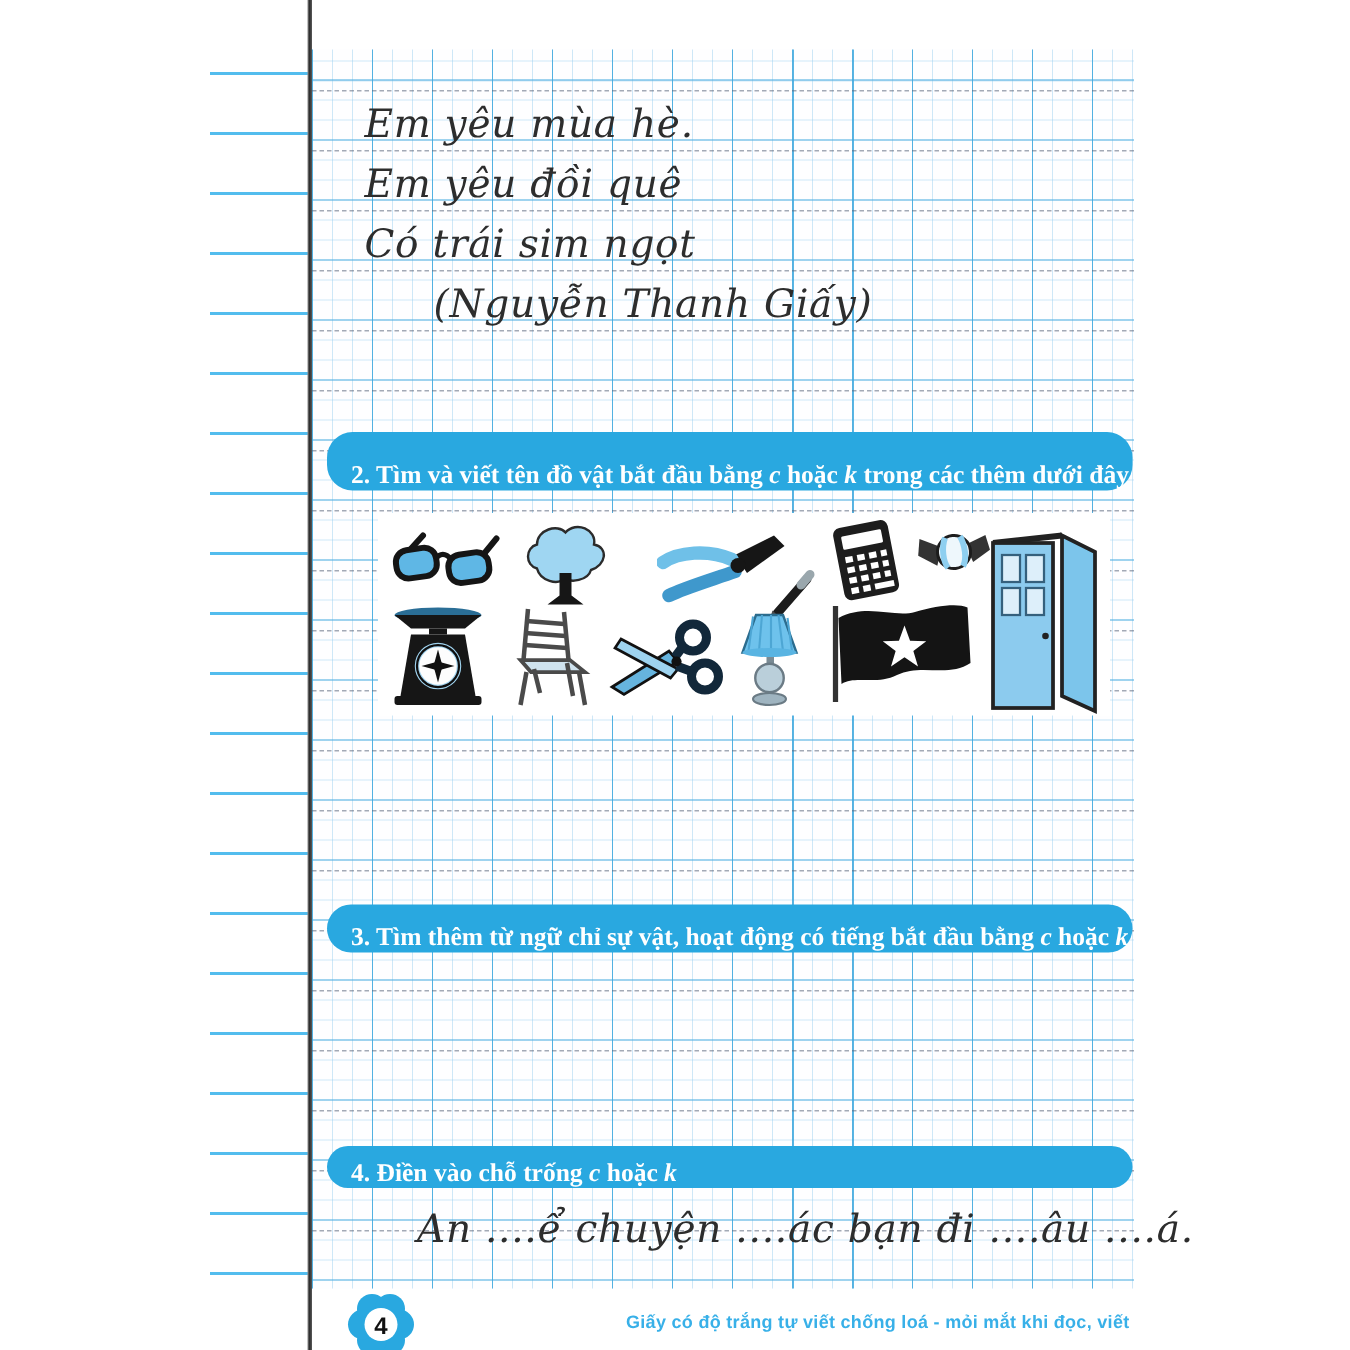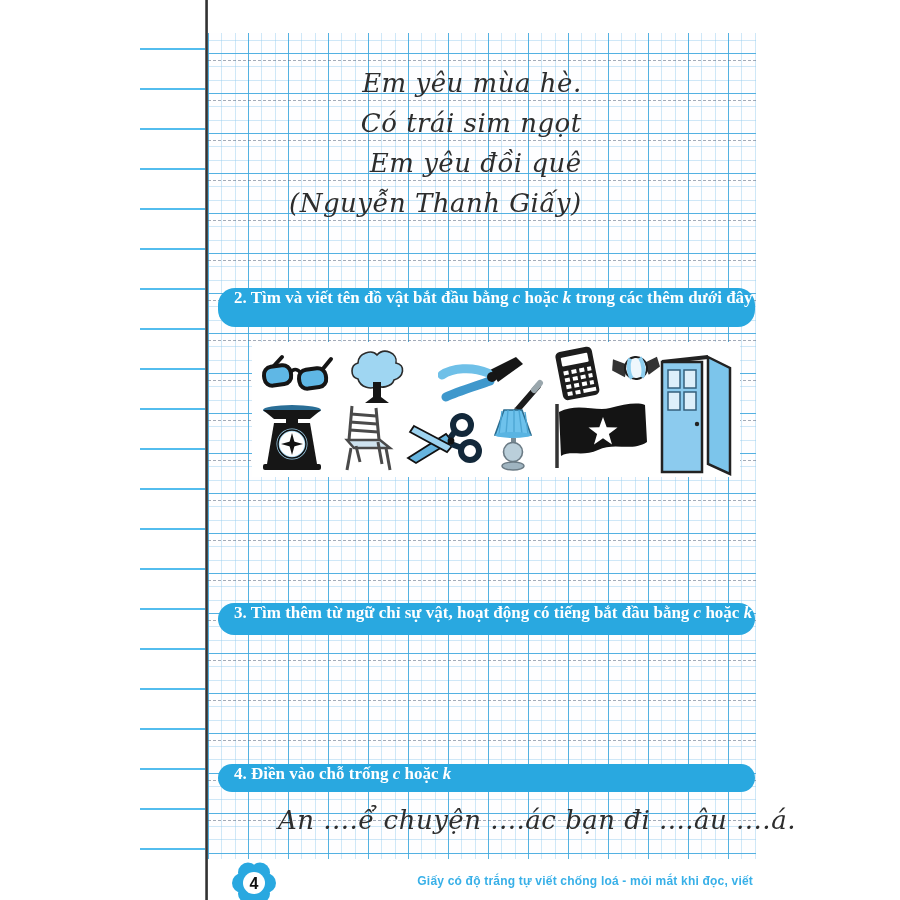--- a/index.html
+++ b/index.html
@@ -14,28 +14,28 @@
   .page{position:absolute;left:208px;top:33px;width:548px;height:826px;background-color:#fefeff;
     background-image:
       repeating-linear-gradient(to right, rgba(62,168,222,.85) 0 1px, transparent 1px 40px),
       repeating-linear-gradient(to bottom, rgba(62,168,222,.85) 0 1px, transparent 1px 40px),
       repeating-linear-gradient(to right, rgba(148,204,238,.45) 0 1px, transparent 1px 13.33px),
       repeating-linear-gradient(to bottom, rgba(148,204,238,.45) 0 1px, transparent 1px 13.33px);
     background-position:0 0, 0 20px, 0 0, 0 20px;}
   .dash{position:absolute;left:0;width:548px;height:0;border-top:1px dashed rgba(88,100,122,.55);z-index:1;}
   .banner{position:absolute;left:10px;width:537px;background:#29a8e0;color:#fff;
           font-family:"Liberation Serif",serif;font-weight:bold;font-size:17px;
-          display:flex;align-items:flex-start;padding-left:16px;box-sizing:border-box;z-index:5;border-radius:17px;}
+          display:flex;align-items:flex-end;padding-left:16px;box-sizing:border-box;z-index:5;border-radius:17px;}
   .banner span{white-space:pre;}
   .it{font-style:italic;}
   .whitebox{position:absolute;left:44px;top:309px;width:488px;height:135px;background:#ffffff;z-index:4;}
   .art{position:absolute;}
   .poem{position:absolute;left:35px;top:30px;z-index:4;color:#2d2d2d;
         font-family:"DejaVu Serif",serif;font-style:italic;font-size:26px;letter-spacing:.5px;}
-  .poem-line{height:40px;line-height:40px;text-align:right;}
+  .poem-line{height:40px;line-height:40px;}
   .indent{padding-left:46px;}
   .fill{position:absolute;left:70px;top:772px;z-index:4;color:#2d2d2d;white-space:pre;
         font-family:"DejaVu Serif",serif;font-style:italic;font-size:26px;letter-spacing:.5px;}
   .flower{position:absolute;left:231px;top:860px;width:46px;height:46px;}
   .note{position:absolute;right:147px;top:874px;font-weight:bold;font-size:12px;color:#38b0e8;
         letter-spacing:.2px;font-family:"Liberation Sans",sans-serif;}
 </style>
 </head>
 <body>
 
@@ -61,22 +61,22 @@
       <div class="dash" style="top:547px"></div>
     <div class="dash" style="top:587px"></div>
       <div class="dash" style="top:627px"></div>
     <div class="dash" style="top:667px"></div>
       <div class="dash" style="top:707px"></div>
     <div class="dash" style="top:747px"></div>
       <div class="dash" style="top:787px"></div>
 
     <div class="poem">
       <div class="poem-line">Em yêu mùa hè.</div>
+      <div class="poem-line">Em yêu đồi quê</div>
       <div class="poem-line">Có trái sim ngọt</div>
-      <div class="poem-line">Em yêu đồi quê</div>
       <div class="poem-line indent">(Nguyễn Thanh Giấy)</div>
     </div>
 
     <div class="banner" style="top:255px;height:39px">
       <span>2. Tìm và viết tên đồ vật bắt đầu bằng </span>
         <span class="it">c</span>
         <span> hoặc </span>
         <span class="it">k</span>
         <span> trong các thêm dưới đây</span>
     </div>

